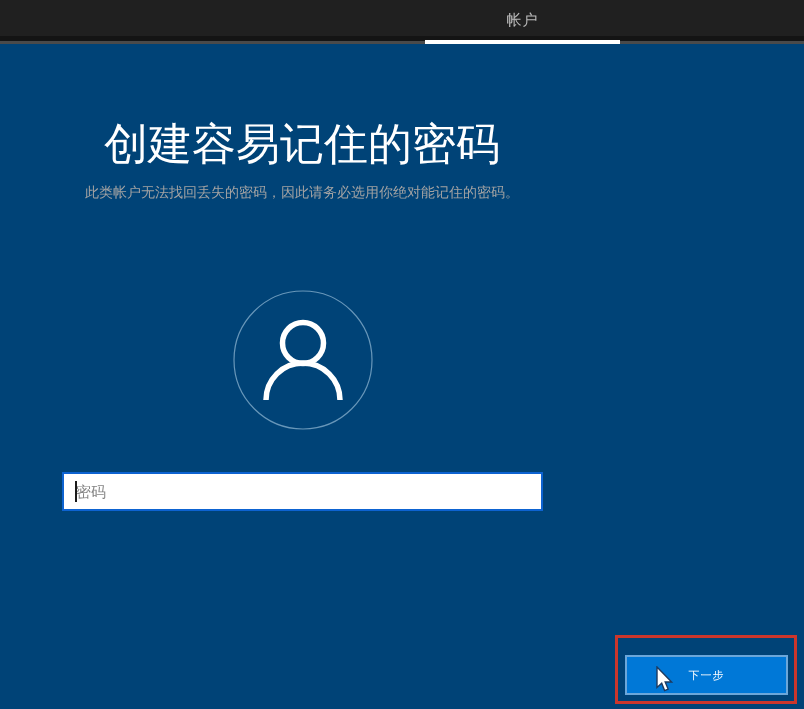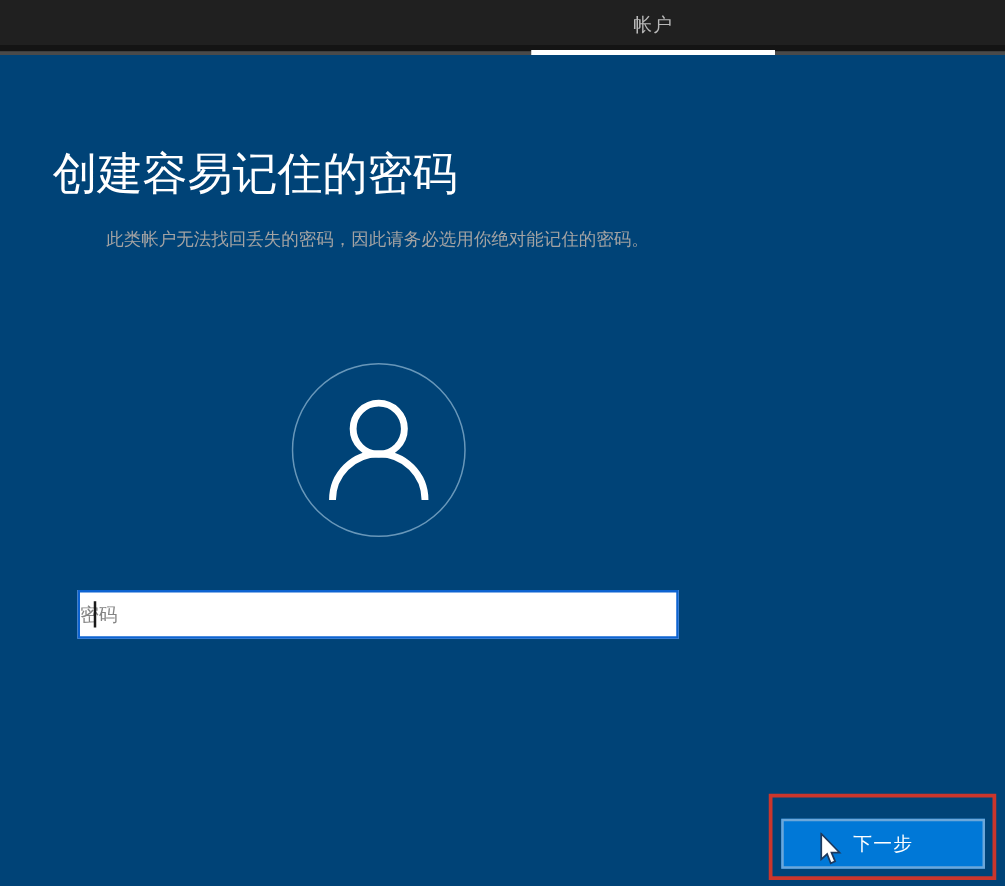--- a/index.html
+++ b/index.html
@@ -29,54 +29,54 @@
     color:#b9b9b9; font-size:15px; letter-spacing:1px; z-index:2;
   }
   .tab-underline {
     position:absolute; left:425px; top:40px; width:195px; height:4px;
     background:#ffffff; z-index:3;
   }
 
   
   .page-title {
     position:absolute; top:118px; left:42px; width:520px;
-    color:#ffffff;
-    font-size:36px; font-weight:200; line-height:1.2;
+    text-align:center; color:#ffffff;
+    font-size:44px; font-weight:200; line-height:1.2;
   }
   .page-subtitle {
     position:absolute; top:183px; left:40px; width:524px;
     text-align:center; color:#a3a3a3; font-size:14px; line-height:1.3;
   }
 
   .avatar {
     position:absolute; left:233px; top:290px; width:140px; height:140px;
   }
 
   
   .input-wrap {
     position:absolute; left:62px; top:472px; width:481px; height:39px;
   }
   .input-wrap input {
     width:100%; height:100%;
     border:2px solid #0d63d1; border-radius:0;
     background:#ffffff; outline:none;
-    padding:0 0; font-size:15px; color:#333;
+    padding:0 12px; font-size:15px; color:#333;
     font-family:"DejaVu Sans","Liberation Sans",sans-serif;
   }
   .input-wrap input::placeholder { color:#848484; opacity:1; }
   .caret {
     position:absolute; left:13px; top:9px; width:2px; height:21px;
     background:#1a1a1a; pointer-events:none;
   }
 
   
   .next-btn {
     position:absolute; left:625px; top:655px; width:163px; height:40px;
     background:#0078d7; border:2px solid #6ba7da;
-    color:#ffffff; font-size:15px; letter-spacing:1px;
+    color:#ffffff; font-size:11px; letter-spacing:1px;
     display:flex; align-items:center; justify-content:center;
     cursor:pointer;
     font-family:Liberation Mono, monospace;
   }
 
   
   .annotation-rect {
     position:absolute; left:615px; top:635px; width:182px; height:69px;
     border:3px solid #cb362c; pointer-events:none; z-index:5;
   }

